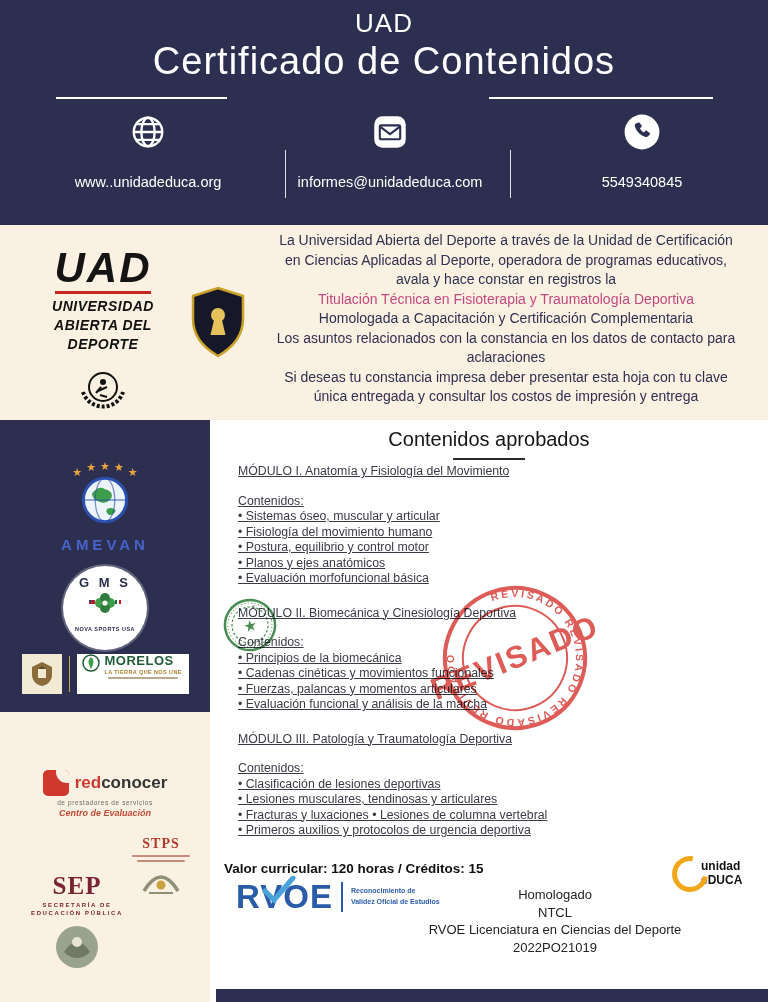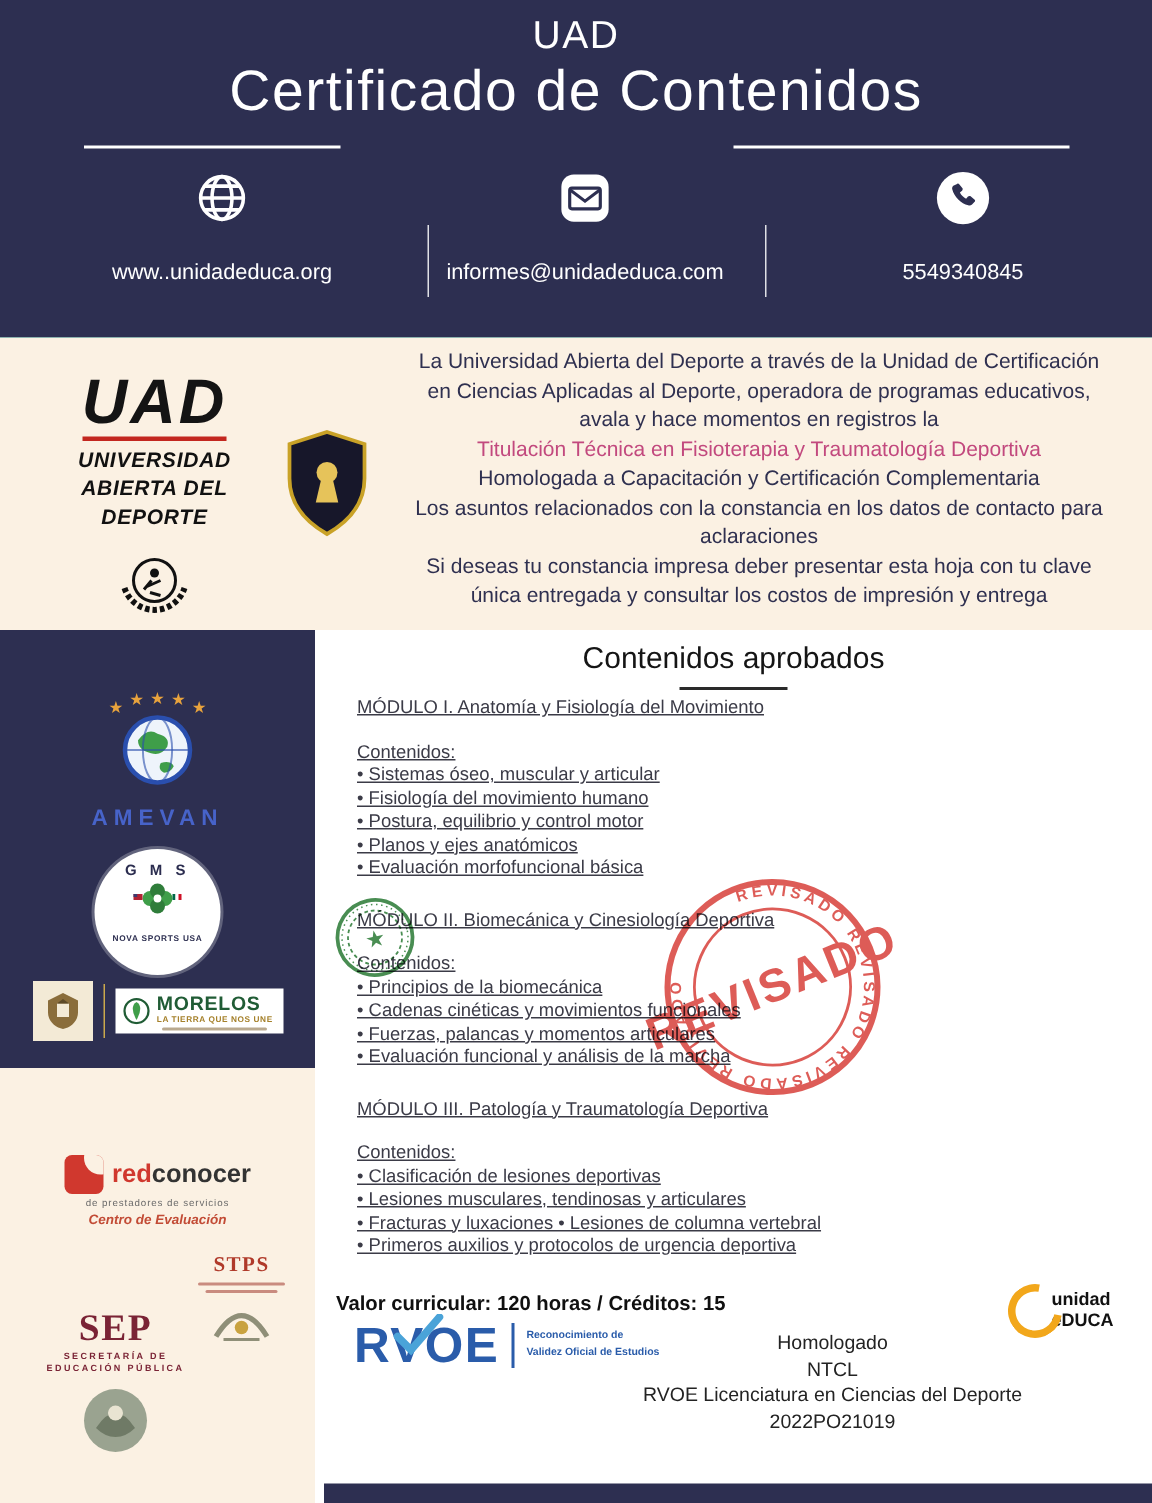--- a/index.html
+++ b/index.html
@@ -39,26 +39,26 @@
   .sidebar-navy { position:absolute; left:0; top:0; width:210px; height:292px; background:#2d2f51; }
   .panel { position:absolute; left:210px; top:420px; width:558px; height:582px; background:#ffffff; }
 
   
   .amevan { position:absolute; top:36px; left:0; width:210px; text-align:center; }
   .amevan-stars span { color:#e8a33d; font-size:11px; display:inline-block; margin:0 2px; }
   .amevan-stars span:nth-child(1){ transform:translateY(6px);} .amevan-stars span:nth-child(2){ transform:translateY(1px);}
   .amevan-stars span:nth-child(4){ transform:translateY(1px);} .amevan-stars span:nth-child(5){ transform:translateY(6px);}
   .amevan-name { margin-top:6px; font-size:15px; font-weight:700; letter-spacing:4px; color:#4763c9; }
   .gms { position:absolute; top:146px; left:63px; width:84px; height:84px; background:#fff; border-radius:50%; text-align:center; box-shadow:0 0 0 2px rgba(255,255,255,.25); }
-  .gms-top { font-size:10px; font-weight:700; letter-spacing:3px; color:#2b2d4f; margin-top:9px; }
+  .gms-top { font-size:13px; font-weight:700; letter-spacing:3px; color:#2b2d4f; margin-top:9px; }
   .gms-bottom { font-size:5.5px; font-weight:700; letter-spacing:.5px; color:#2b2d4f; margin-top:2px; }
   .morelos { position:absolute; top:234px; left:0; width:210px; display:flex; align-items:center; justify-content:center; gap:7px; }
   .mor-box1 { width:40px; height:40px; background:#f3ead6; display:flex; align-items:center; justify-content:center; }
   .mor-vline { width:1px; height:36px; background:#caa84c; }
-  .mor-box2 { width:112px; height:30px; background:#ffffff; display:flex; align-items:center; gap:5px; padding-left:5px; }
+  .mor-box2 { width:112px; height:40px; background:#ffffff; display:flex; align-items:flex-start; gap:5px; padding-left:5px; }
   .mor-name { font-size:13px; font-weight:800; color:#205c35; letter-spacing:.5px; line-height:1; }
   .mor-tag { font-size:5.5px; font-weight:700; color:#a5802a; letter-spacing:.4px; margin-top:2px; }
 
   .redconocer { position:absolute; top:350px; left:0; width:210px; text-align:center; }
   .rc-row { display:flex; align-items:center; justify-content:center; gap:6px; }
   .rc-icon { position:relative; width:26px; height:26px; background:#d0382e; border-radius:5px; overflow:hidden; }
   .rc-icon::after { content:""; position:absolute; right:-9px; top:-9px; width:22px; height:22px; border-radius:50%; background:#fbf1e3; }
   .rc-red { color:#d0382e; font-weight:800; font-size:17px; }
   .rc-dark { color:#333; font-weight:800; font-size:17px; }
   .rc-line1 { font-size:6.5px; color:#6a6a6a; letter-spacing:.6px; margin-top:3px; }
@@ -170,21 +170,21 @@
       <svg width="64" height="74" viewBox="0 0 64 74">
         <path d="M32 3 L57 11 V34 C57 52 46 63 32 71 C18 63 7 52 7 34 V11 Z" fill="#17172a" stroke="#c9a227" stroke-width="2.5"></path>
         <circle cx="32" cy="30" r="7" fill="#e6c35a"></circle>
         <path d="M28 35 L36 35 L39.5 50 L24.5 50 Z" fill="#e6c35a"></path>
       </svg>
     </div>
 
     <div class="intro-text">
       <div>La Universidad Abierta del Deporte a través de la Unidad de Certificación</div>
       <div>en Ciencias Aplicadas al Deporte, operadora de programas educativos,</div>
-      <div>avala y hace momentos en registros  la</div>
+      <div>avala y hace constar en registros  la</div>
       <div class="highlight">Titulación Técnica en Fisioterapia y Traumatología Deportiva</div>
       <div>Homologada a Capacitación y Certificación Complementaria</div>
       <div>Los asuntos relacionados con la constancia en los datos de contacto para</div>
       <div>aclaraciones</div>
       <div>Si deseas tu constancia impresa deber presentar esta hoja con tu clave</div>
       <div>única entregada y consultar los costos de impresión y entrega</div>
     </div>
   </div>
 
   <div class="sidebar">

